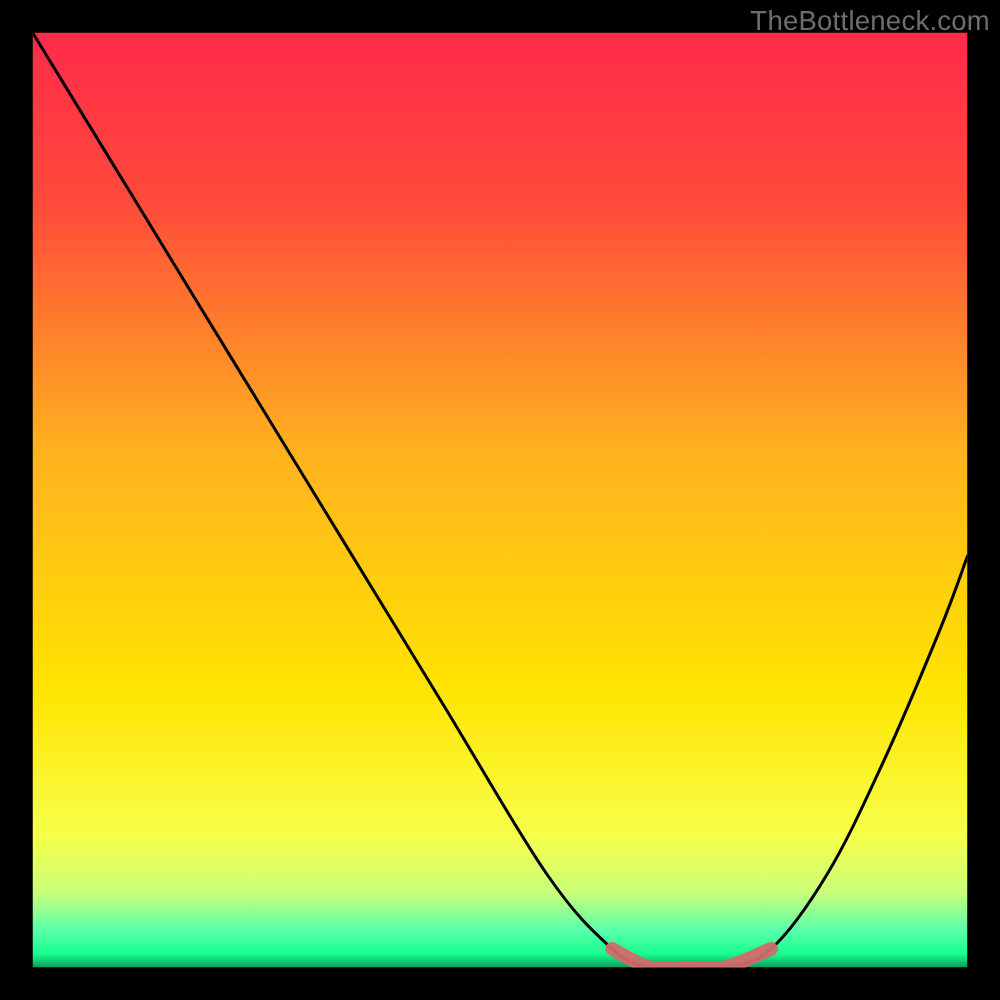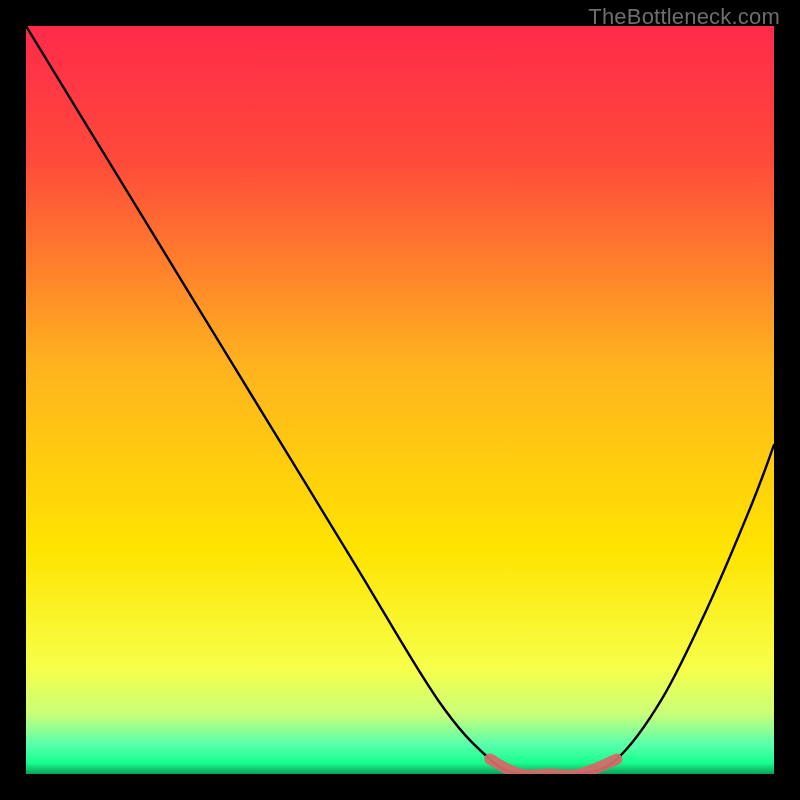--- a/index.html
+++ b/index.html
@@ -14,21 +14,21 @@
     position: absolute;
     left: 26px;
     top: 26px;
     width: 748px;
     height: 748px;
     background: #000;
   }
   .watermark {
     position: absolute;
     top: 4px;
-    right: 20px;
+    right: 8px;
     color: #6e6e6e;
     font-family: Arial, Helvetica, sans-serif;
     font-size: 22px;
     font-weight: 400;
     letter-spacing: 0.2px;
     z-index: 5;
   }
   svg {
     display: block;
   }

